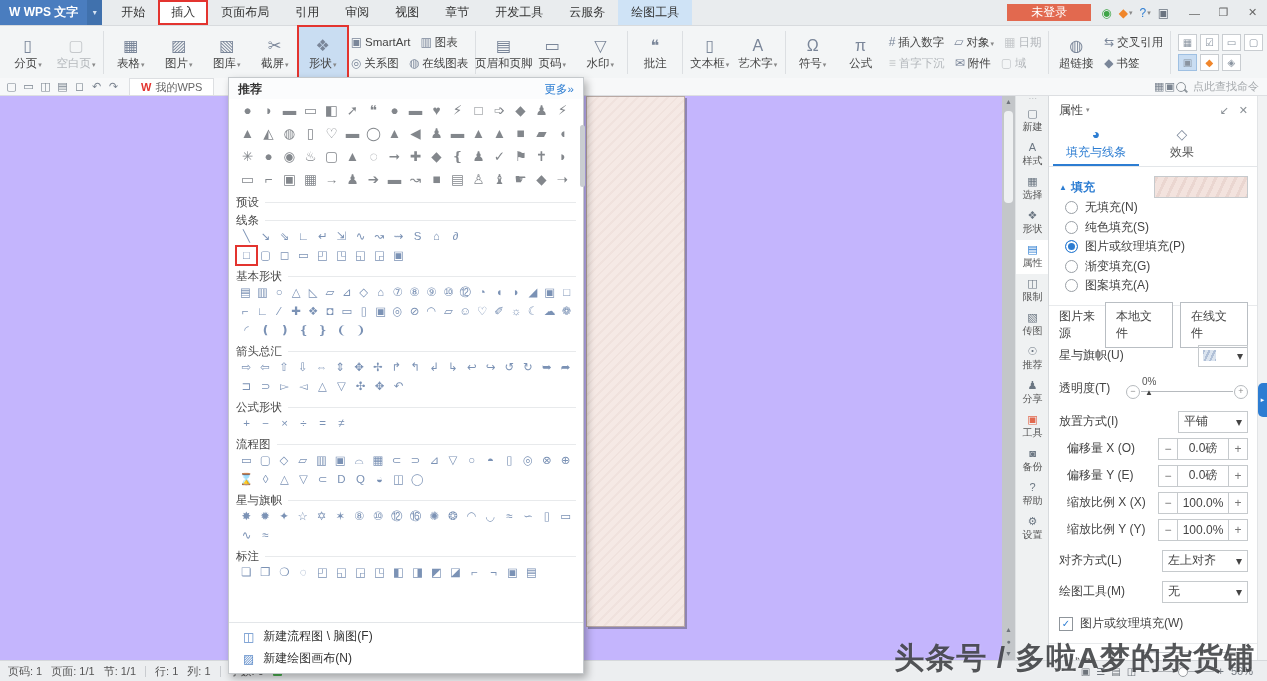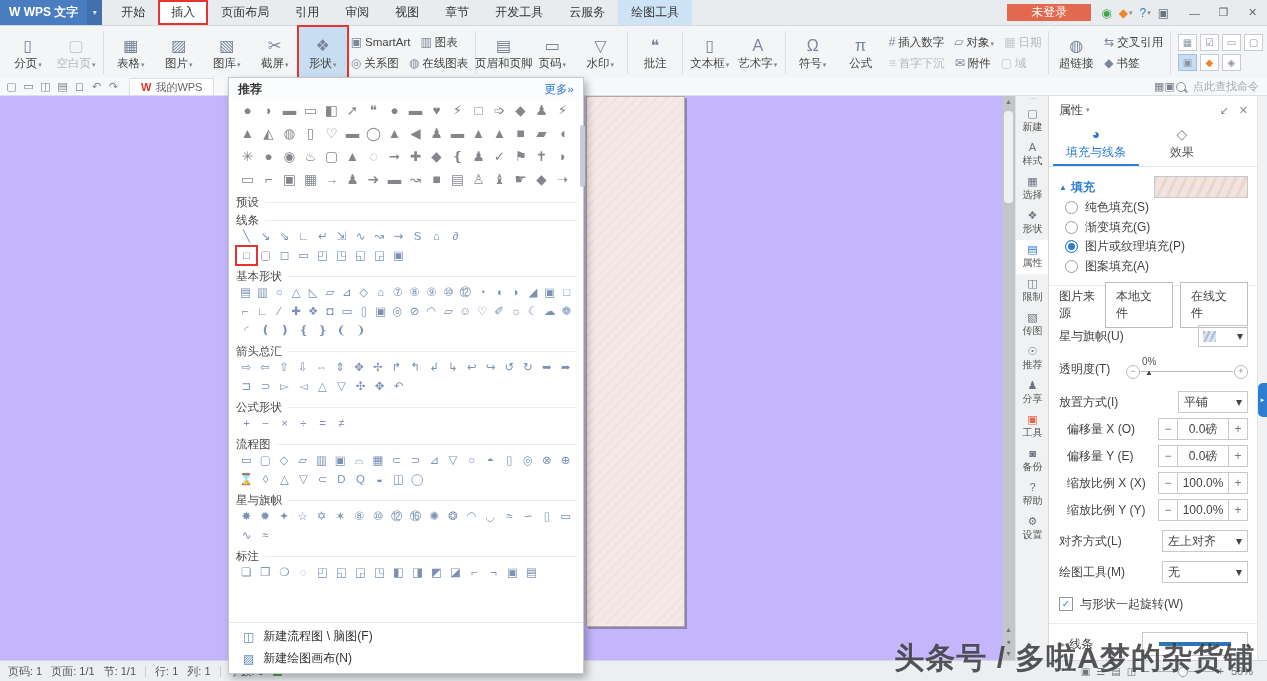--- a/index.html
+++ b/index.html
@@ -778,29 +778,33 @@
       </div>
 
     <div class="p-sec">
       <span class="tri">▲</span>
       <span class="lbl">填充</span>
       <span class="swatch"></span>
     </div>
     <div>
         <div class="p-radio">
           <span class="radio"></span>
+          <span>无填充(N)</span>
+        </div>
+        <div class="p-radio">
+          <span class="radio"></span>
           <span>纯色填充(S)</span>
+        </div>
+        <div class="p-radio">
+          <span class="radio on"></span>
+          <span>图片或纹理填充(P)</span>
         </div>
         <div class="p-radio">
           <span class="radio"></span>
           <span>渐变填充(G)</span>
-        </div>
-        <div class="p-radio">
-          <span class="radio on"></span>
-          <span>图片或纹理填充(P)</span>
         </div>
         <div class="p-radio">
           <span class="radio"></span>
           <span>图案填充(A)</span>
         </div>
       </div>
 
     <div class="p-div"></div>
 
     <div class="p-row">
@@ -882,21 +886,21 @@
           <span>绘图工具(M)</span>
           <span class="dd" style="width: 74px;">
             <span class="v">无</span>
             <span class="c8" style="margin-left: auto;">▾</span>
           </span>
         </div>
       </div>
 
     <div class="p-check">
       <span class="cb">✓</span>
-      <span>与形状一起旋转(W)</span>
+      <span>图片或纹理填充(W)</span>
     </div>
 
     <div class="p-div"></div>
 
     <div class="p-line-row">
       <span class="tri">▶</span>
       <span>线条</span>
       <span class="line-preview">
           <div></div>
         </span>

